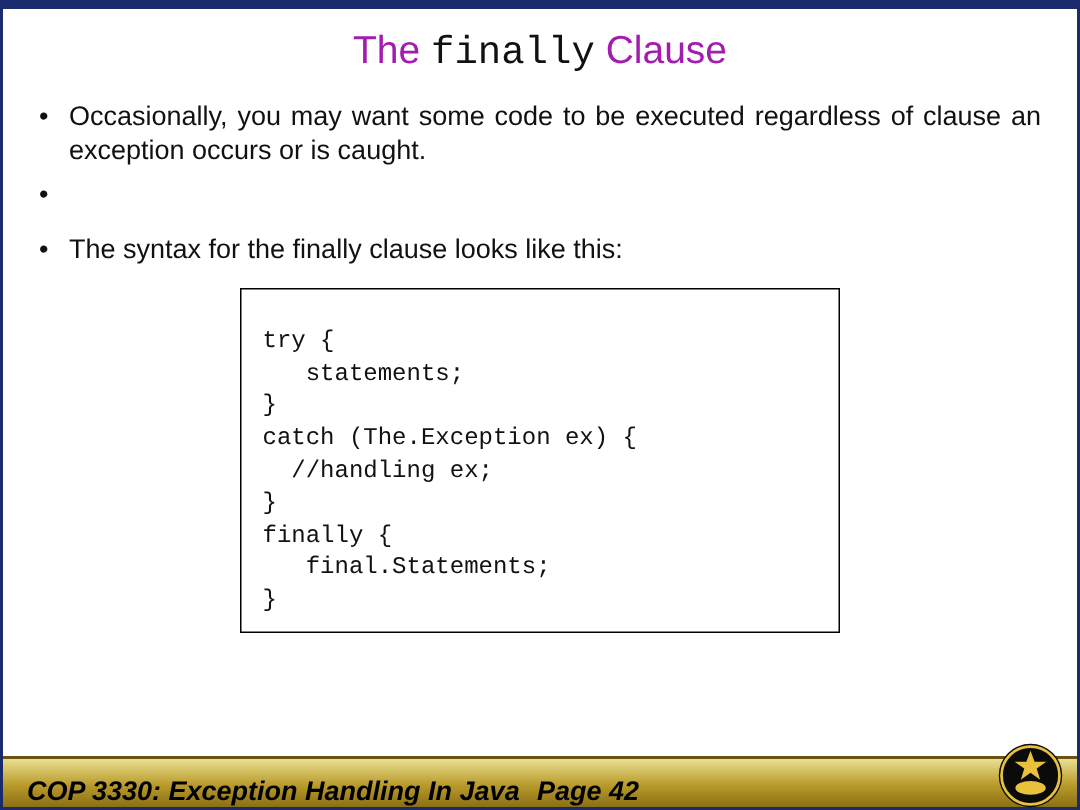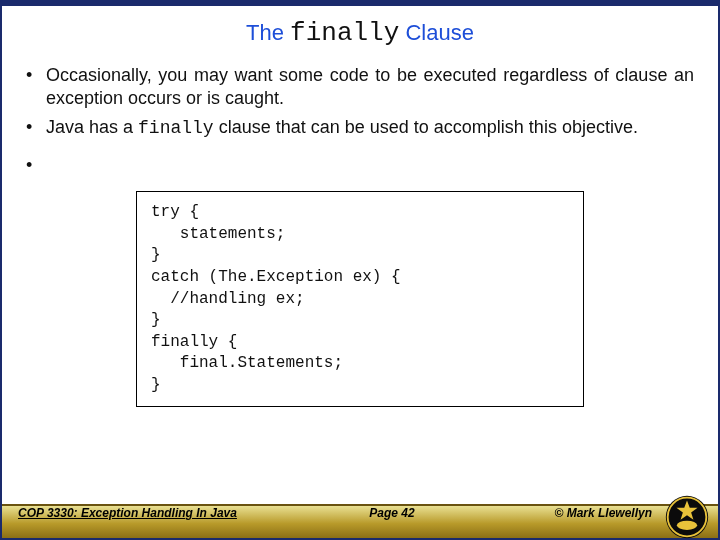--- a/index.html
+++ b/index.html
@@ -14,66 +14,65 @@
   .title-row {
     text-align: center;
     padding: 12px 16px 10px;
   }
   .title-row .t-pre {
     font-family: "Courier New", monospace;
     font-size: 26px;
     color: #111;
   }
   .title-row .t-txt {
-    font-size: 22px;
-    color: #1d4ed8;
+    font-size: 26px;
+    color: #a21caf;
   }
   .body {
     flex: 1 1 auto;
     padding: 0 24px 0 24px;
   }
   .bullet {
     display: flex;
     gap: 10px;
     font-size: 18px;
     color: #111;
     line-height: 1.28;
     margin: 6px 0;
     text-align: justify;
     text-justify: inter-word;
   }
   .bullet .dot { min-width: 10px; }
   .bullet .mono { font-family: "Courier New", monospace; }
   .codebox {
     border: 1.5px solid #000;
-    width: 448px;
+    width: 400px;
     margin: 14px auto 0 auto;
-    padding: 10px 14px 10px 14px;
+    padding: 24px 14px 10px 14px;
     font-family: "Courier New", monospace;
     font-size: 16px;
     line-height: 1.35;
     white-space: pre;
     color: #111;
   }
   .footerwrap {
     margin-top: auto;
   }
   .footerbar {
     height: 34px;
     background: linear-gradient(#e9e092, #b89a2a 55%, #8b6f15);
     border-top: 2px solid #6a5310;
     display: flex;
-    align-items: flex-start;
+    align-items: flex-end;
     padding: 0 14px 0 16px;
-    font-size: 12px;
+    font-size: 18px;
     font-style: italic;
     font-weight: bold;
     color: #000;
     position: relative;
-    text-decoration: underline;
   }
   .footerbar .course { flex: 0 0 auto; }
   .footerbar .page   { position: absolute; left: 50%; transform: translateX(-50%); margin-left: 32px; }
   .footerbar .author { position: absolute; right: 66px; }
   .logo {
     position: absolute; right: 8px; bottom: -2px;
     width: 46px; height: 46px;
   }
   .logo svg { width: 46px; height: 46px; }
 </style>
@@ -89,45 +88,42 @@
 
   <div class="body">
 
     <div class="bullet">
       <span class="dot">•</span>
       <span>Occasionally, you may want some code to be executed regardless of clause an exception occurs or is caught.</span>
     </div>
 
     <div class="bullet">
       <span class="dot">•</span>
-      <span>
-        <span>Java has a </span><span class="mono">finally</span><span> clause that can be used to accomplish this objective.</span>
-      </span>
     </div>
 
     <div class="bullet" style="margin-top:14px;">
       <span class="dot">•</span>
+      <span>The syntax for the finally clause looks like this:</span>
     </div>
 
     <div class="codebox">try {
    statements;
 }
 catch (The.Exception ex) {
   //handling ex;
 }
 finally {
    final.Statements;
 }</div>
   </div>
 
   <div class="footerwrap">
     <div class="footerbar">
       <span class="course">COP 3330: Exception Handling In Java</span>
       <span class="page">Page 42</span>
-      <span class="author">© Mark Llewellyn</span>
       <span class="logo">
         <svg viewBox="0 0 100 100">
           <circle cx="50" cy="50" r="46" fill="#0b0b0b"></circle>
           <circle cx="50" cy="50" r="42" fill="none" stroke="#e8c23a" stroke-width="4"></circle>
           <g fill="#e8c23a">
             <path d="M50 14 L56 30 L73 30 L59 40 L64 56 L50 46 L36 56 L41 40 L27 30 L44 30 Z"></path>
             <ellipse cx="50" cy="68" rx="22" ry="10" fill="#e8c23a"></ellipse>
           </g>
         </svg>
       </span>

